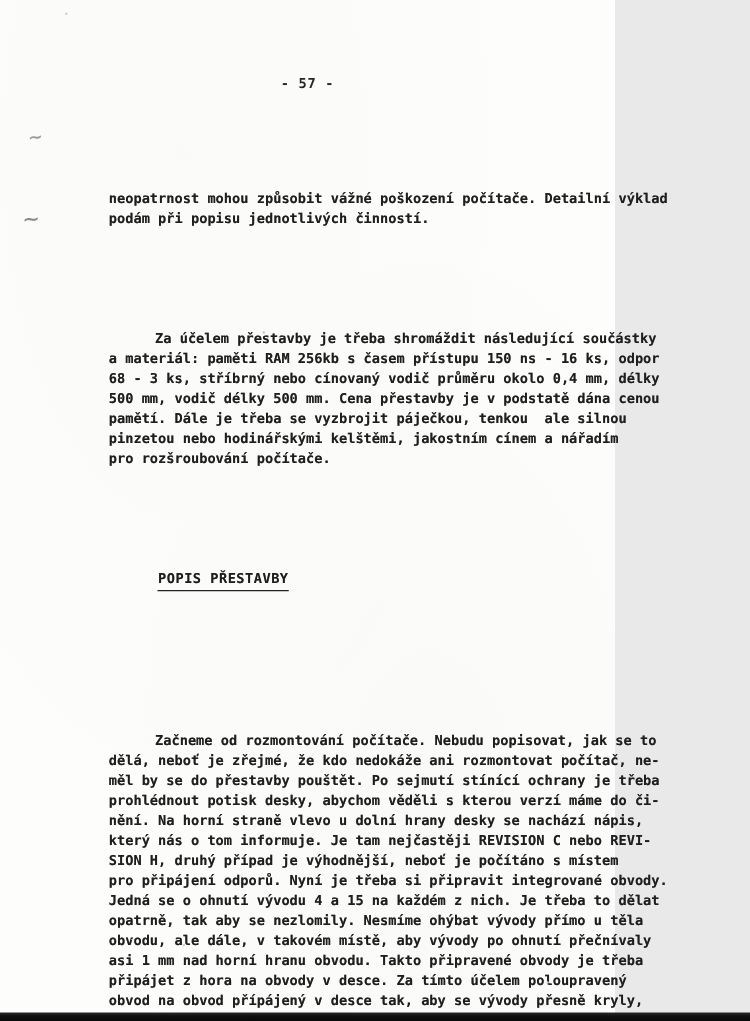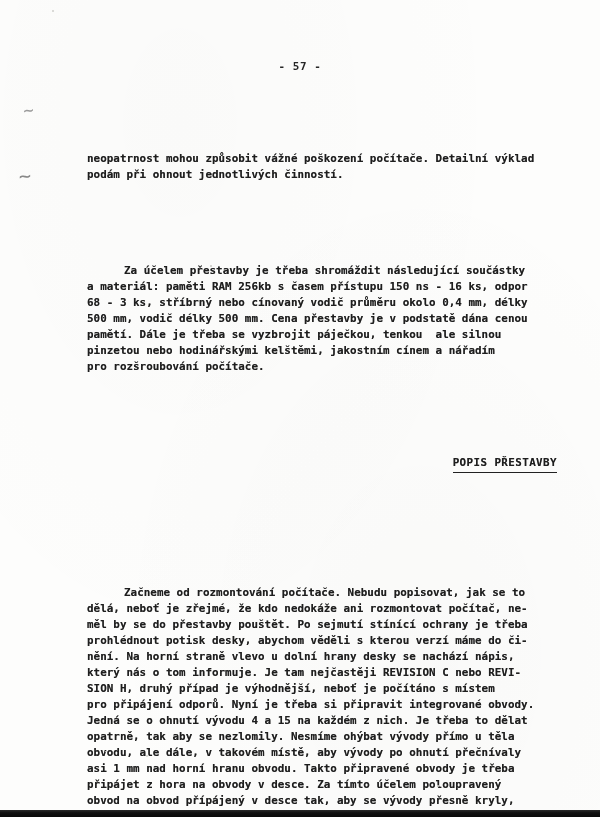--- a/index.html
+++ b/index.html
@@ -5,21 +5,21 @@
   html, body {
     margin: 0;
     padding: 0;
     width: 600px;
     height: 817px;
     overflow: hidden;
     background: #e9e9e9;
   }
   .scan-page {
     position: relative;
-    width: 600px;
+    width: 492px;
     height: 817px;
     background:
       radial-gradient(ellipse at 30% 15%, rgba(0,0,0,0.012), rgba(0,0,0,0) 60%),
       radial-gradient(ellipse at 70% 80%, rgba(0,0,0,0.015), rgba(0,0,0,0) 55%),
       #fdfdfc;
     font-family: "DejaVu Sans Mono", "Liberation Mono", monospace;
     font-weight: 700;
     color: #1e1e1e;
     -webkit-font-smoothing: antialiased;
   }
@@ -42,21 +42,20 @@
     line-height: 16px;
     letter-spacing: 0.02px;
     white-space: pre;
     color: #1e1e1e;
     text-shadow: 0 0 0.4px rgba(30,30,30,0.55);
   }
   .para { margin: 0; }
   .para.indent { text-indent: 37px; margin-top: 32px; }
   .heading-row {
     margin: 16px 0;
-    text-align: right;
   }
   .heading {
     display: inline-block;
     border-bottom: 1.4px solid #222;
     padding-bottom: 1px;
     letter-spacing: 0.4px;
   }
   .pencil-mark {
     position: absolute;
     font-family: "DejaVu Sans", sans-serif;
@@ -103,21 +102,21 @@
 
   <div class="page-number">- 57 -</div>
 
   <span class="pencil-mark m1">~</span>
 
   <span class="pencil-mark m2">~</span>
 
   <div class="body-text">
 
     <div class="para">neopatrnost mohou způsobit vážné poškození počítače. Detailní výklad
-podám při ohnout jednotlivých činností.</div>
+podám při popisu jednotlivých činností.</div>
 
     <div class="para indent">Za účelem přestavby je třeba shromáždit následující součástky
 a materiál: paměti RAM 256kb s časem přístupu 150 ns - 16 ks, odpor
 68 - 3 ks, stříbrný nebo cínovaný vodič průměru okolo 0,4 mm, délky
 500 mm, vodič délky 500 mm. Cena přestavby je v podstatě dána cenou
 pamětí. Dále je třeba se vyzbrojit páječkou, tenkou  ale silnou
 pinzetou nebo hodinářskými kelštěmi, jakostním cínem a nářadím
 pro rozšroubování počítače.</div>
 
     <div class="heading-row">

